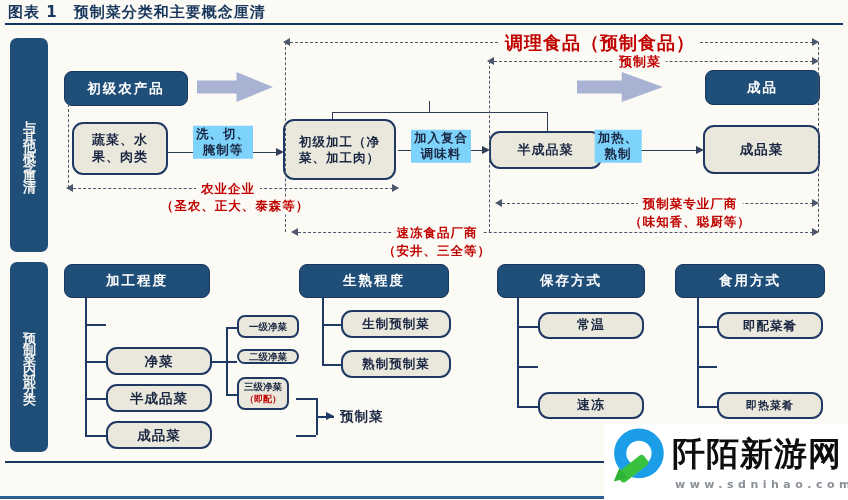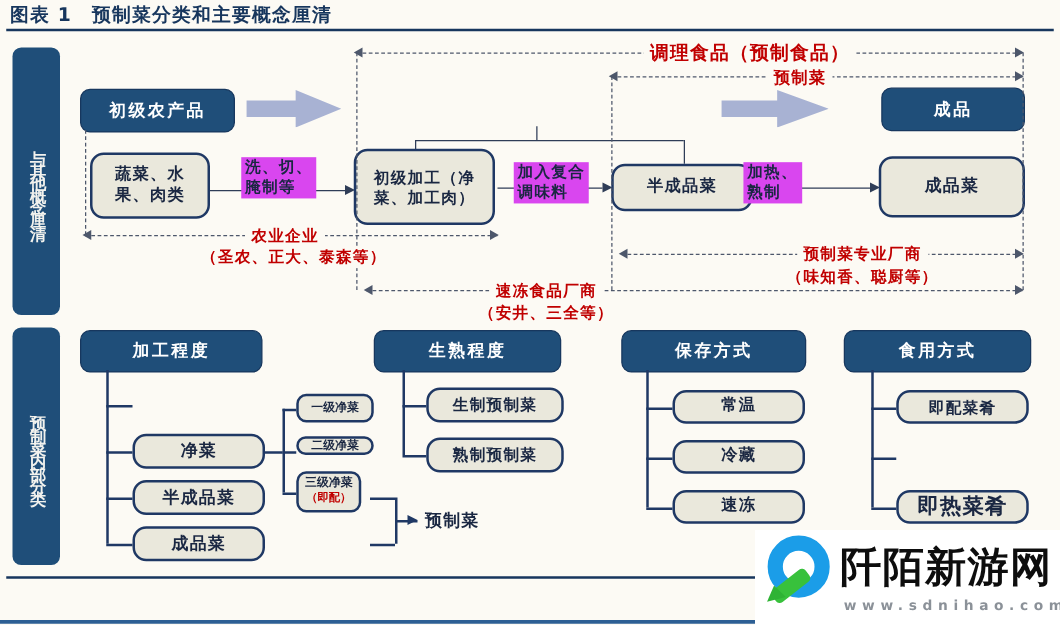--- a/index.html
+++ b/index.html
@@ -48,21 +48,21 @@
   .tri-r{border-left:7px solid #4D576B;}
   .tri-l{border-right:7px solid #4D576B;}
   .head{position:absolute; width:0; height:0; border-top:4.5px solid transparent; border-bottom:4.5px solid transparent; border-left:8px solid #2F3D57;}
 
   .red-label{
     position:absolute; transform:translate(-50%,-50%); color:#C00000; font-weight:bold;
     font-size:12.5px; white-space:nowrap; background:#FCFAF4; padding:0 5px; letter-spacing:1px;
   }
   .flow-label{
     position:absolute; transform:translate(-50%,-50%); color:#1A2742; font-weight:bold;
-    font-size:12.5px; white-space:nowrap; background:#d946ef;
+    font-size:12.5px; white-space:nowrap; text-align:center; background:#7dd3fc;
     padding:0 3px; line-height:1.3; letter-spacing:1px;
   }
   .tree-h{position:absolute; border-top:2px solid #1F3864;}
   .tree-v{position:absolute; border-left:2px solid #1F3864;}
   .brace-text{position:absolute; color:#1A2742; font-weight:bold; font-size:13.5px; letter-spacing:1px;}
   .sub-red{color:#C00000; font-size:9px;}
 
   .footer-rule{position:absolute; left:5px; top:461px; width:838px; border-top:2px solid #17365D;}
   .source{position:absolute; left:10px; top:467px; font-size:13px; font-style:italic; color:#17365D;}
   .bottom-line{position:absolute; left:0; top:496px; width:848px; height:3px; background:#2D5F94;}
@@ -151,21 +151,21 @@
   <div class="tri tri-r" style="left:392px;top:184px"></div>
 
   <div class="dash-h" style="left:497px;top:203px;width:321px"></div>
   <div class="tri tri-l" style="left:495px;top:199px"></div>
   <div class="tri tri-r" style="left:812px;top:199px"></div>
 
   <div class="dash-h" style="left:293px;top:232px;width:525px"></div>
   <div class="tri tri-l" style="left:291px;top:228px"></div>
   <div class="tri tri-r" style="left:812px;top:228px"></div>
 
-  <div class="red-label" style="left:600px;top:43px;font-size:15px">调理食品（预制食品）</div>
+  <div class="red-label" style="left:600px;top:43px;font-size:18px">调理食品（预制食品）</div>
   <div class="red-label" style="left:640px;top:62px;font-size:13px">预制菜</div>
   <div class="red-label" style="left:228px;top:189px">农业企业</div>
   <div class="red-label" style="left:235px;top:206px">（圣农、正大、泰森等）</div>
   <div class="red-label" style="left:690px;top:204px">预制菜专业厂商</div>
   <div class="red-label" style="left:690px;top:222px">（味知香、聪厨等）</div>
   <div class="red-label" style="left:437px;top:233px">速冻食品厂商</div>
   <div class="red-label" style="left:437px;top:251px">（安井、三全等）</div>
 
   <div class="sidebar" style="top:262px;height:190px">
     <span>预制菜内部分类</span>
@@ -231,35 +231,32 @@
   <div class="head" style="left:326px;top:412px;border-left-color:#1F3864"></div>
   <div class="brace-text" style="left:340px;top:408px">预制菜</div>
 
   <div class="tree-v" style="left:517px;top:296px;height:110px"></div>
   <div class="tree-h" style="left:517px;top:326px;width:21px"></div>
   <div class="tree-h" style="left:517px;top:366px;width:21px"></div>
   <div class="tree-h" style="left:517px;top:406px;width:21px"></div>
   <div class="cream-box" style="left:538px;top:312px;width:106px;height:27px">
     <span>常温</span>
   </div>
-  <div class="cream-box" style="left:538px;top:352px;width:106px;height:27px">
-    <span>冷藏</span>
-  </div>
   <div class="cream-box" style="left:538px;top:392px;width:106px;height:27px">
     <span>速冻</span>
   </div>
 
   <div class="tree-v" style="left:697px;top:296px;height:110px"></div>
   <div class="tree-h" style="left:697px;top:326px;width:20px"></div>
   <div class="tree-h" style="left:697px;top:366px;width:20px"></div>
   <div class="tree-h" style="left:697px;top:406px;width:20px"></div>
   <div class="cream-box" style="left:717px;top:312px;width:106px;height:27px;font-size:12.5px">
     <span>即配菜肴</span>
   </div>
-  <div class="cream-box" style="left:717px;top:392px;width:106px;height:27px;font-size:17px">
+  <div class="cream-box" style="left:717px;top:392px;width:106px;height:27px;font-size:11px">
     <span>即热菜肴</span>
   </div>
 
   <div class="footer-rule"></div>
   <div class="bottom-line"></div>
 
   <div class="watermark">
     <svg width="60" height="62" viewBox="0 0 64 66" style="position:absolute;left:4px;top:3px">
       <circle cx="33" cy="28" r="20" fill="none" stroke="#1B9DE8" stroke-width="13"></circle>
       <rect x="8" y="38" width="36" height="13" rx="4" fill="#38C13C" transform="rotate(-38 26 44)"></rect>

